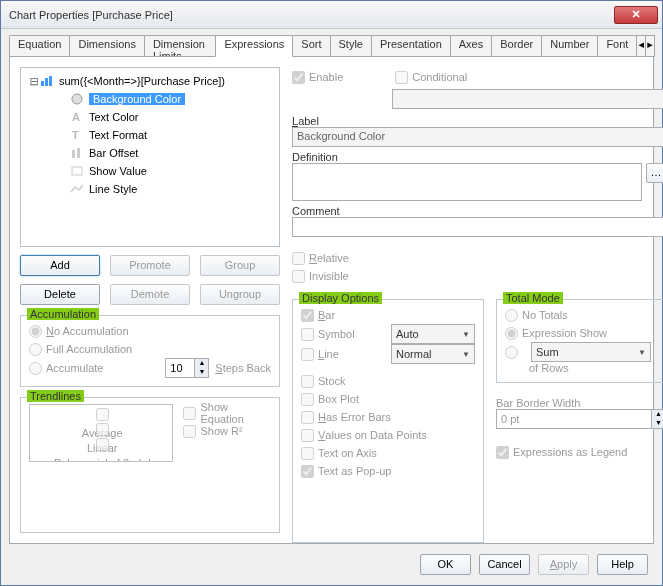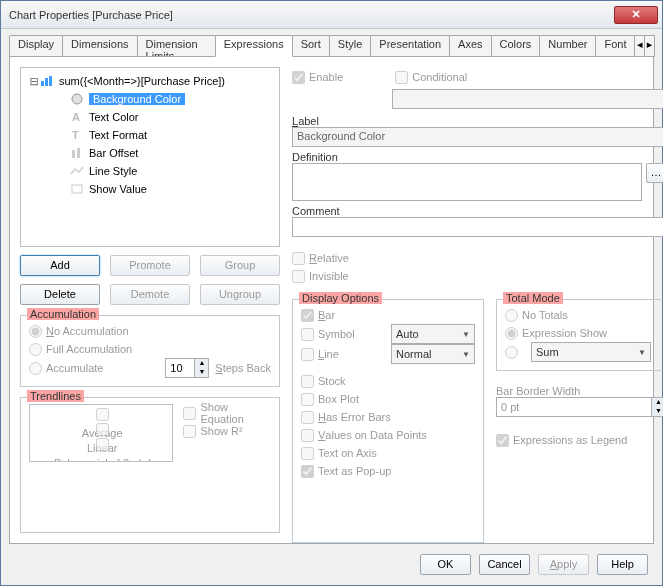--- a/index.html
+++ b/index.html
@@ -21,21 +21,21 @@
 .treerow { display: flex; align-items: center; height: 18px; padding-left: 4px; white-space: nowrap; }
 .treerow.child { padding-left: 44px; }
 .expander { width: 10px; display: inline-block; text-align: center; color: #666; cursor: pointer; }
 .treeicon { width: 16px; height: 14px; display: inline-flex; align-items: center; justify-content: center; margin-right: 4px; }
 .treesel { background: #3d9bff; color: #fff; padding: 0 4px; }
 .btnrow { display: flex; gap: 10px; margin-top: 8px; }
 .btn { width: 80px; height: 21px; border: 1px solid #9aa4b0; background: linear-gradient(#fdfdfd,#e8eef4); cursor: pointer; text-align: center; line-height: 19px; border-radius: 2px; }
 .btn.hot { border-color: #3c7fb1; box-shadow: 0 0 2px #7cb6e0; }
 .btn.disabled { color: #9a9a9a; border-color: #c8c8c8; }
 .group { border: 1px solid #c0c8d0; margin-top: 10px; padding: 6px 8px 8px; position: relative; }
-.group > .legend { position: absolute; top: -8px; left: 6px; background: #fca5a5; padding: 0 3px; color: #333; }
+.group > .legend { position: absolute; top: -8px; left: 6px; background: #84cc16; padding: 0 3px; color: #333; }
 .radio, .check { display: flex; align-items: center; height: 18px; gap: 4px; color: #333; }
 .radio input, .check input { margin: 0; }
 .radio.dis, .check.dis, label.dis, span.dis { color: #9a9a9a; }
 .spin { display: inline-flex; border: 1px solid #abadb3; height: 20px; vertical-align: middle; }
 .spin input { border: none; width: 28px; padding: 0 4px; outline: none; }
 .spin .arrows { width: 14px; display: flex; flex-direction: column; }
 .spin .arrows span { flex: 1; background: #e8eef4; border-left: 1px solid #abadb3; text-align: center; font-size: 7px; line-height: 8px; cursor: pointer; }
 .listbox { border: 1px solid #b8c0c8; background: #fff; height: 58px; width: 150px; overflow-y: scroll; }
 .listbox .li { display: flex; align-items: center; height: 15px; padding-left: 2px; gap: 3px; flex-direction: column; }
 .row { display: flex; align-items: center; gap: 6px; min-height: 20px; }
@@ -59,29 +59,29 @@
 </head>
 <body>
 
 <div class="window">
   <div class="titlebar">
     <span class="title">Chart Properties [Purchase Price]</span>
     <div class="closebtn">✕</div>
   </div>
   <div class="body">
     <div class="tabs">
-      <div class="tab">Display</div>
+      <div class="tab">Equation</div>
       <div class="tab">Dimensions</div>
       <div class="tab">Dimension Limits</div>
       <div class="tab active">Expressions</div>
       <div class="tab">Sort</div>
       <div class="tab">Style</div>
       <div class="tab">Presentation</div>
       <div class="tab">Axes</div>
-      <div class="tab">Colors</div>
+      <div class="tab">Border</div>
       <div class="tab">Number</div>
       <div class="tab">Font</div>
       <div class="tabspin">◂</div>
       <div class="tabspin">▸</div>
     </div>
 
     <div class="panel">
       <div class="columns">
 
         <div class="left">
@@ -126,32 +126,32 @@
                   <svg width="14" height="12">
                     <rect x="2" y="3" width="3" height="8" fill="#ccc"></rect>
                     <rect x="7" y="1" width="3" height="10" fill="#ccc"></rect>
                   </svg>
                 </span>
               <span>Bar Offset</span>
             </div>
             <div class="treerow child">
               <span class="treeicon">
                   <svg width="14" height="12">
+                    <rect x="2" y="2" width="10" height="8" fill="none" stroke="#ccc"></rect>
+                  </svg>
+                </span>
+              <span>Show Value</span>
+            </div>
+            <div class="treerow child">
+              <span class="treeicon">
+                  <svg width="14" height="12">
                     <path d="M1 9 L5 4 L9 7 L13 2" stroke="#ccc" fill="none" stroke-width="1.5"></path>
                   </svg>
                 </span>
               <span>Line Style</span>
-            </div>
-            <div class="treerow child">
-              <span class="treeicon">
-                  <svg width="14" height="12">
-                    <rect x="2" y="2" width="10" height="8" fill="none" stroke="#ccc"></rect>
-                  </svg>
-                </span>
-              <span>Show Value</span>
             </div>
           </div>
 
           <div class="btnrow">
             <div class="btn hot">Add</div>
             <div class="btn disabled">Promote</div>
             <div class="btn disabled">Group</div>
           </div>
           <div class="btnrow">
             <div class="btn">Delete</div>
@@ -320,20 +320,21 @@
                   </label>
                 <div class="row">
                   <label class="radio dis" style="width:20px">
                       <input type="radio" disabled="" style="">
                     </label>
                   <div class="combo" style="width:120px">
                       <span class="cv muted">Sum</span>
                       <span class="cd">▼</span>
                     </div>
                 </div>
+                <div class="muted" style="padding-left:24px">of Rows</div>
               </div>
 
               <div style="margin-top:14px">
                 <div class="lbl muted">Bar Border Width</div>
                 <div class="spin" style="width:100%">
                   <input style="flex: 1 1 0%; color: rgb(154, 154, 154);" readonly="" value="0 pt">
                   <div class="arrows">
                       <span>▲</span>
                       <span>▼</span>
                     </div>

